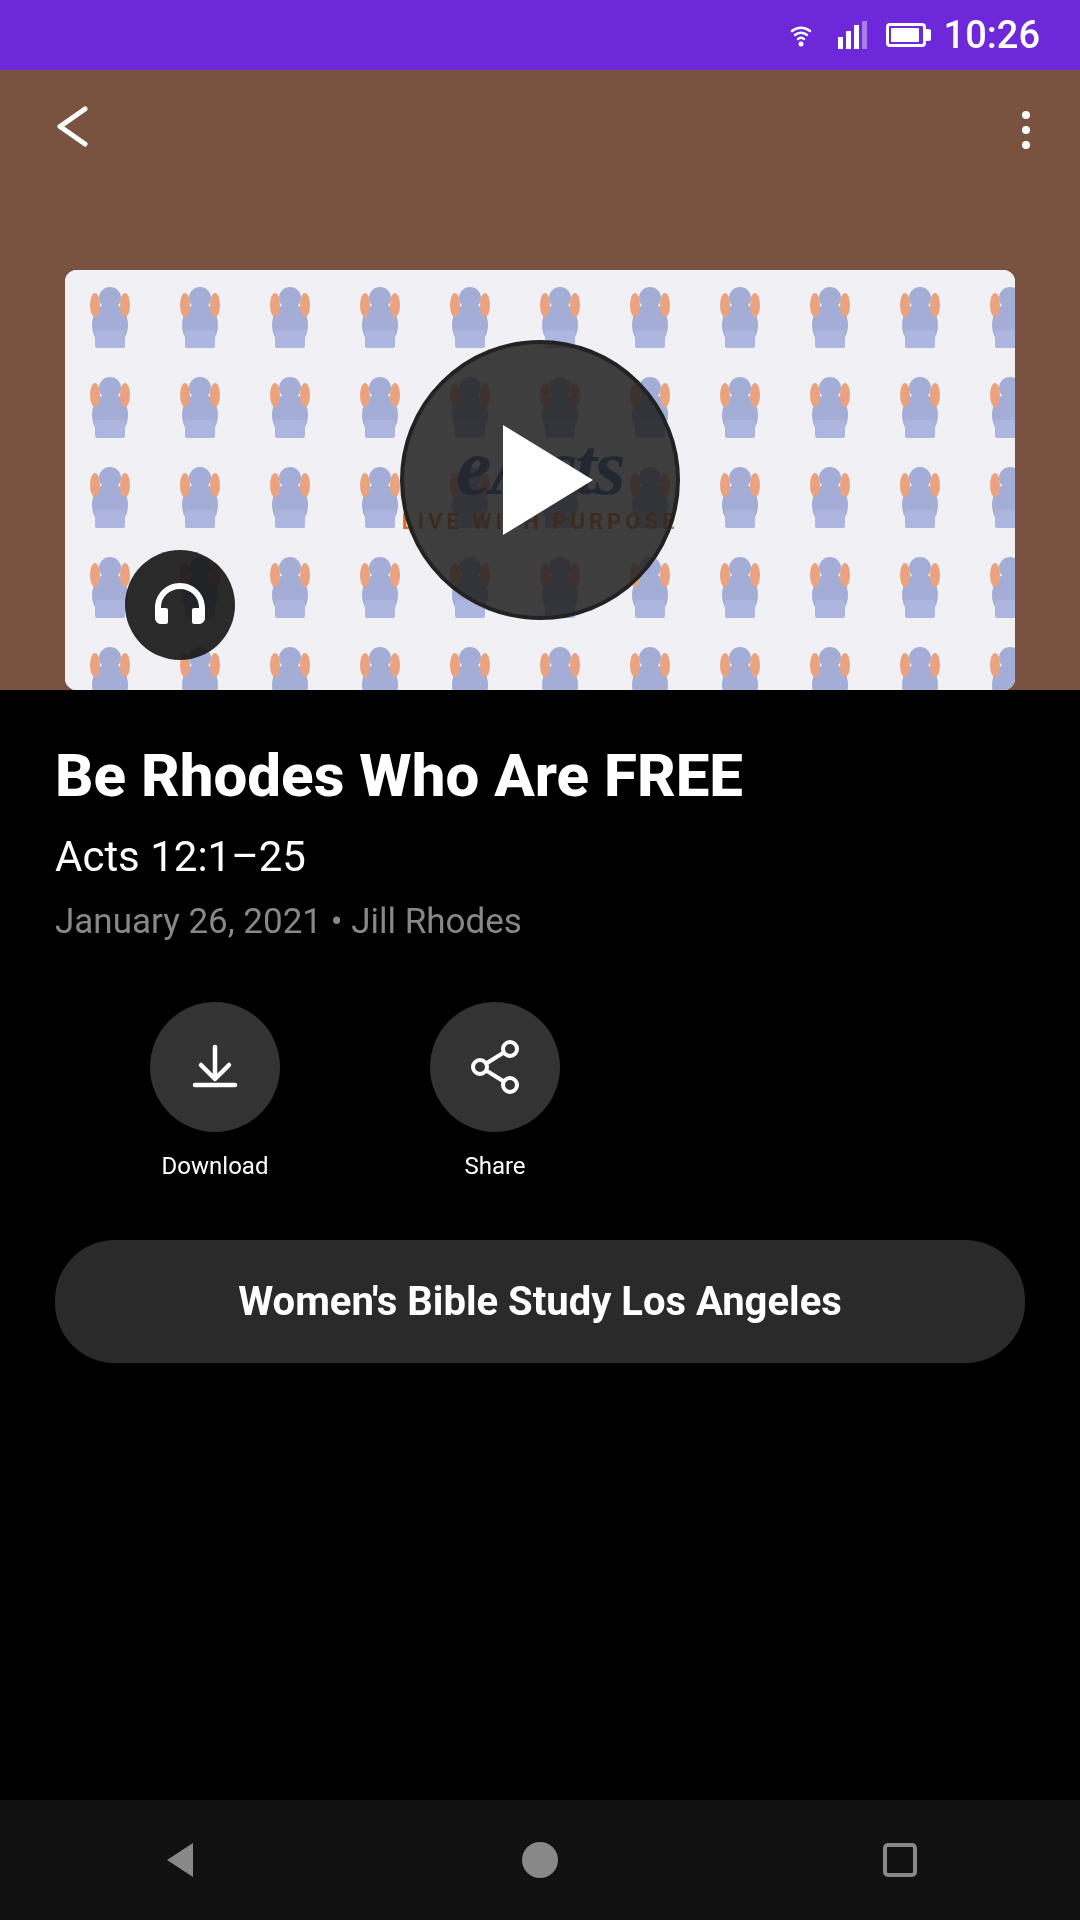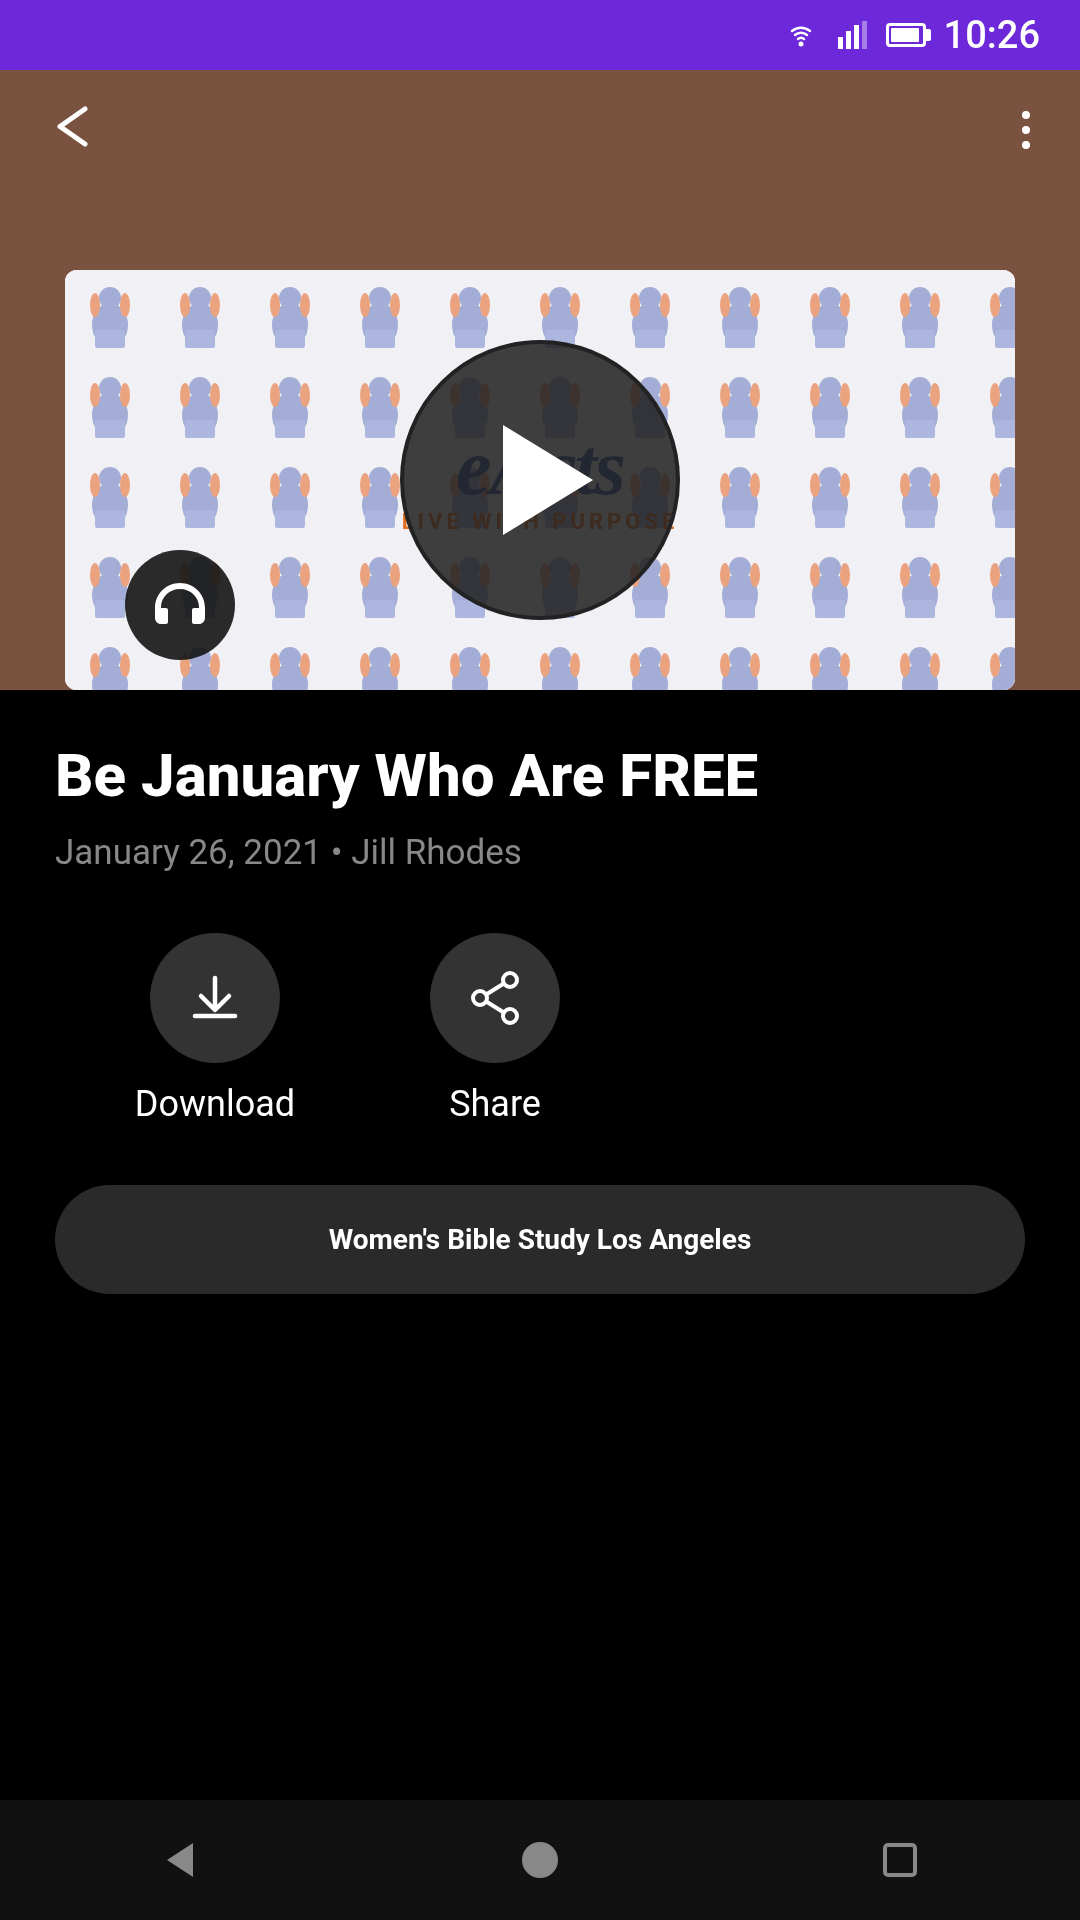--- a/index.html
+++ b/index.html
@@ -290,39 +290,39 @@
       height: 130px;
       background-color: #333333;
       border-radius: 50%;
       display: flex;
       align-items: center;
       justify-content: center;
     }
 
     .action-label {
       color: #ffffff;
-      font-size: 36px;
+      font-size: 24px;
       font-weight: 400;
     }
 
     
     .series-button {
       width: 100%;
       background-color: #2a2a2a;
       border-radius: 60px;
       padding: 38px 40px;
       display: flex;
       align-items: center;
       justify-content: center;
       cursor: pointer;
     }
 
     .series-button-text {
       color: #ffffff;
-      font-size: 28px;
+      font-size: 40px;
       font-weight: 700;
     }
 
     
     .bottom-nav {
       position: absolute;
       bottom: 0;
       left: 0;
       width: 100%;
       height: 120px;
@@ -425,22 +425,23 @@
     <div class="headphone-btn">
       <svg class="headphone-icon-svg" viewBox="0 0 60 60" fill="white">
         <path d="M30 8 C16 8 5 19 5 33 L5 43 C5 46.3 7.7 49 11 49 L16 49 C17.1 49 18 48.1 18 47 L18 35 C18 33.9 17.1 33 16 33 L11 33 L11 32 C11 22.1 19.6 14 30 14 C40.4 14 49 22.1 49 32 L49 33 L44 33 C42.9 33 42 33.9 42 35 L42 47 C42 48.1 42.9 49 44 49 L49 49 C52.3 49 55 46.3 55 43 L55 33 C55 19 44 8 30 8 Z" fill="white"></path>
       </svg>
     </div>
   </div>
 </div>
 
 <div class="content-area">
 
-  <h1 class="sermon-title">Be January Who Are FREE</h1>
-
+  <h1 class="sermon-title">Be Rhodes Who Are FREE</h1>
+
+  <p class="sermon-scripture">Acts 12:1–25</p>
 
   <p class="sermon-meta">January 26, 2021 • Jill Rhodes</p>
 
   <div class="action-row">
 
     <div class="action-item">
       <div class="action-circle">
         <svg width="60" height="60" viewBox="0 0 60 60" fill="none">
           <path d="M30 10 L30 40 M16 28 L30 42 L44 28" stroke="white" stroke-width="4.5" stroke-linecap="round" stroke-linejoin="round"></path>
           <path d="M10 48 L50 48" stroke="white" stroke-width="4.5" stroke-linecap="round"></path>

